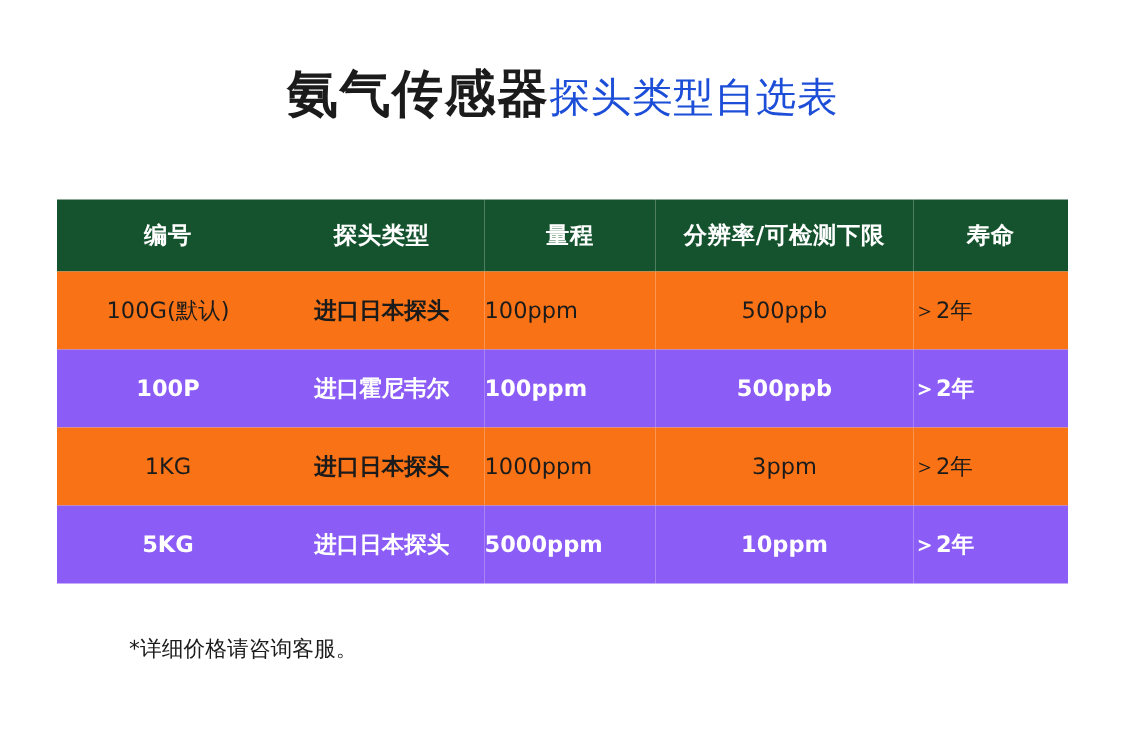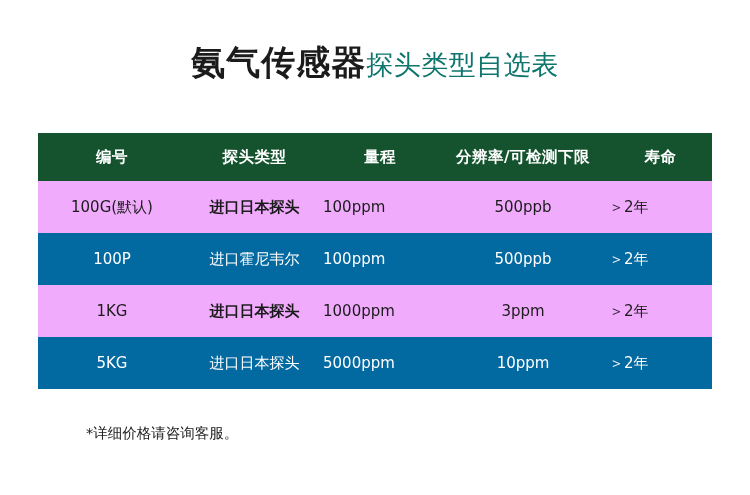--- a/index.html
+++ b/index.html
@@ -29,21 +29,21 @@
   }
   .title-main {
     font-size: 34px;
     font-weight: bold;
     color: #1b1b1b;
     letter-spacing: 1px;
   }
   .title-sub {
     font-size: 27px;
     font-weight: normal;
-    color: #0f766e;
+    color: #1d4ed8;
     letter-spacing: 0.5px;
   }
   table.spec {
     position: absolute;
     left: 38px;
     top: 133px;
     width: 674px;
     border-collapse: collapse;
     table-layout: fixed;
   }
@@ -63,27 +63,27 @@
     letter-spacing: 0.5px;
     padding: 0;
   }
   table.spec tbody td {
     height: 52px;
     font-size: 15px;
     padding: 0 0 0 0;
     vertical-align: middle;
   }
   table.spec tbody tr.light td {
-    background: #f0abfc;
+    background: #f97316;
     color: #1b1b1b;
   }
   table.spec tbody tr.dark td {
-    background: #0369a1;
+    background: #8b5cf6;
     color: #ffffff;
-    font-weight: normal;
+    font-weight: bold;
   }
   
   td.col-0 { text-align: center; }
   td.col-1 { text-align: center; font-weight: bold; }
   tr.light td.col-1 { color: #1b1b1b; }
   td.col-2 { text-align: left; padding-left: 8px; }
   td.col-3 { text-align: center; padding-left: 36px; }
   td.col-4 { text-align: left; padding-left: 22px; }
 
   tr.light td.col-2, tr.light td.col-3, tr.light td.col-4 { font-weight: normal; }

